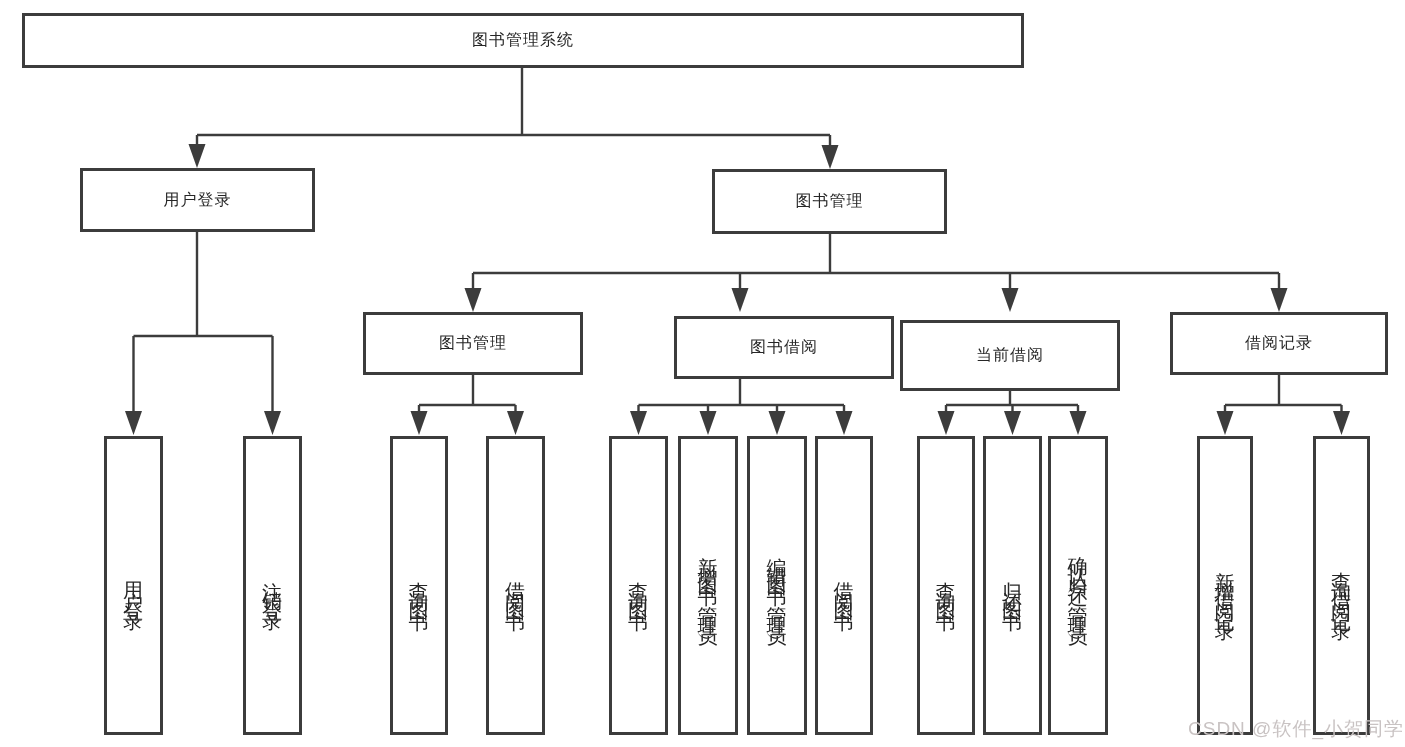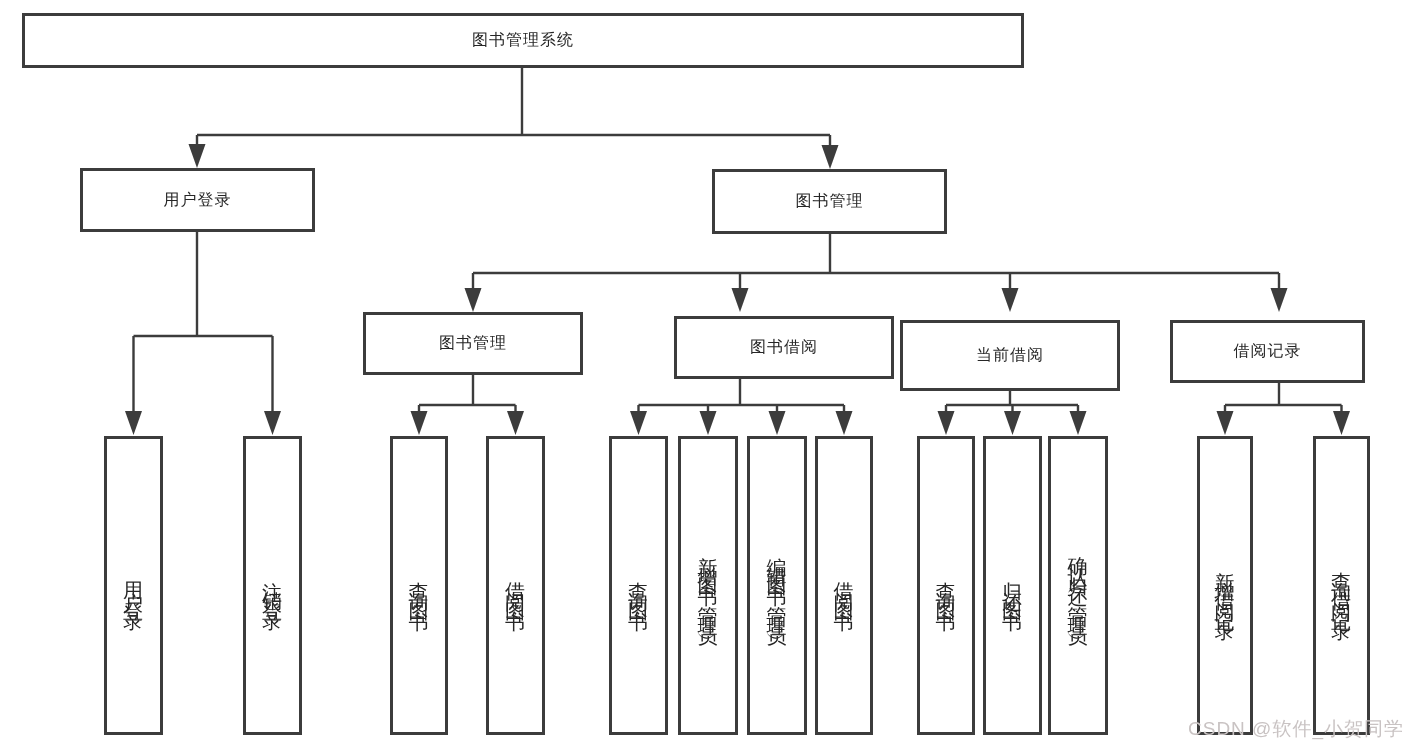--- a/index.html
+++ b/index.html
@@ -97,21 +97,21 @@
 
   <div class="box" style="left:363px;top:312px;width:220px;height:63px;">
     <span class="lbl">图书管理</span>
   </div>
   <div class="box" style="left:630px;top:316px;width:220px;height:63px;margin-left:44px;">
     <span class="lbl">图书借阅</span>
   </div>
   <div class="box" style="left:900px;top:320px;width:220px;height:71px;">
     <span class="lbl">当前借阅</span>
   </div>
-  <div class="box" style="left:1170px;top:320px;width:195px;height:63px;">
+  <div class="box" style="left:1170px;top:312px;width:218px;height:63px;">
     <span class="lbl">借阅记录</span>
   </div>
 
   <div class="box leaf" style="left:104px;top:436px;width:59px;height:299px;">
     <span class="lbl">用户登录</span>
   </div>
   <div class="box leaf" style="left:243px;top:436px;width:59px;height:299px;">
     <span class="lbl">注销登录</span>
   </div>
 

